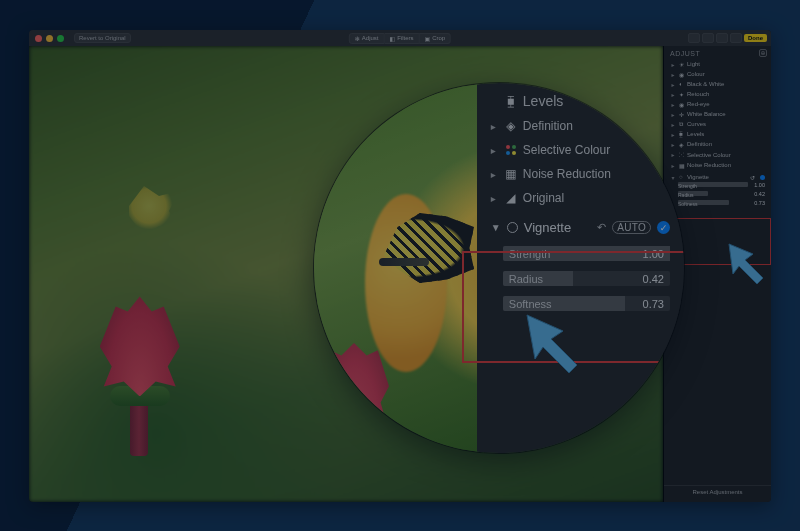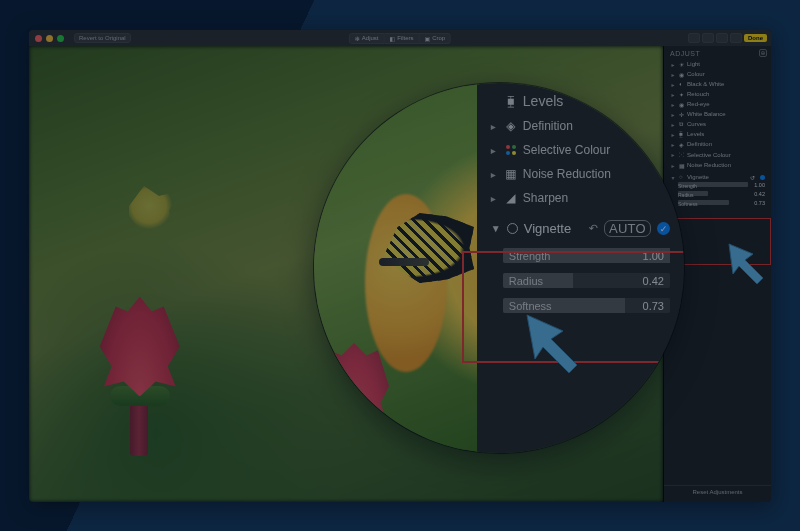--- a/index.html
+++ b/index.html
@@ -106,21 +106,21 @@
   .zrow .ztri { color:#aaa; font-size:10px; width:8px;}
   .zrow .zicon { width:12px; height:12px; display:flex; align-items:center; justify-content:center;}
   .zrow .zlab { flex:1; }
   .zpanel-top { padding-top:8px;}
   .zsec { margin-top:4px;}
   .zhead { display:flex; align-items:center; gap:6px; padding:6px 14px 4px; color:#e8e8e8; font-size:13px;}
   .zhead .ztri { font-size:10px; color:#ccc;}
   .zhead .circ { width:11px; height:11px; border:1.3px solid #ccc; border-radius:50%;}
   .zhead .sp { flex:1;}
   .zhead .undo { font-size:11px; color:#bbb;}
-  .zhead .auto { font-size:13px; color:#ccc; border:1px solid #888; border-radius:7px; padding:0 4px; letter-spacing:.3px;}
+  .zhead .auto { font-size:10px; color:#ccc; border:1px solid #888; border-radius:7px; padding:0 4px; letter-spacing:.3px;}
   .zhead .chk { width:13px; height:13px; background:#0a84ff; border-radius:50%; display:flex; align-items:center; justify-content:center; color:#fff; font-size:9px;}
   .zslider { position:relative; height:22px; margin:3px 14px 1px 26px;}
   .zslider .track { position:absolute; left:0; right:0; top:4px; height:15px; background:#3a3a3a; border-radius:2px;}
   .zslider .fill { position:absolute; left:0; top:4px; height:15px; background:#5a5a5a; border-radius:2px 0 0 2px;}
   .zslider .name { position:absolute; left:6px; top:6px; font-size:11px; color:#d0d0d0;}
   .zslider .val { position:absolute; right:6px; top:6px; font-size:11px; color:#e8e8e8;}
   .redbox-big { position:absolute; border:2px solid #e03a33; pointer-events:none;}
 
   
   .arrow { position:absolute; pointer-events:none; }
@@ -307,21 +307,21 @@
             <span class="zlab">Selective Colour</span>
           </div>
           <div class="zrow">
             <span class="ztri">▸</span>
               <span class="zicon">▦</span>
             <span class="zlab">Noise Reduction</span>
           </div>
           <div class="zrow">
             <span class="ztri">▸</span>
               <span class="zicon">◢</span>
-            <span class="zlab">Sharpen</span>
+            <span class="zlab">Original</span>
           </div>
         </div>
 
         <div class="zsec">
           <div class="zhead">
             <span class="ztri">▼</span>
             <span class="circ"></span>
             <span>Vignette</span>
             <span class="sp"></span>
             <span class="undo">↶</span>

